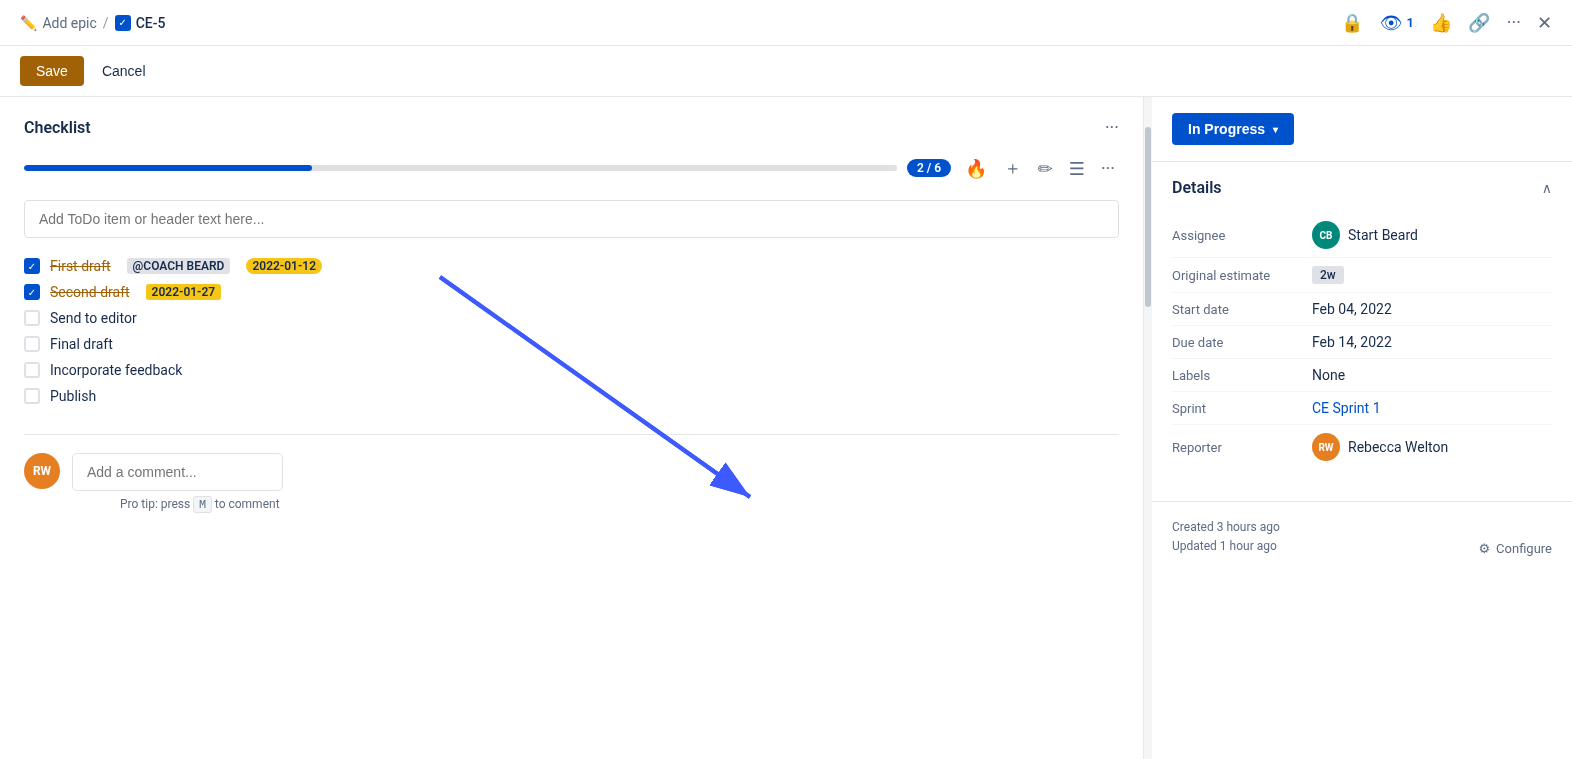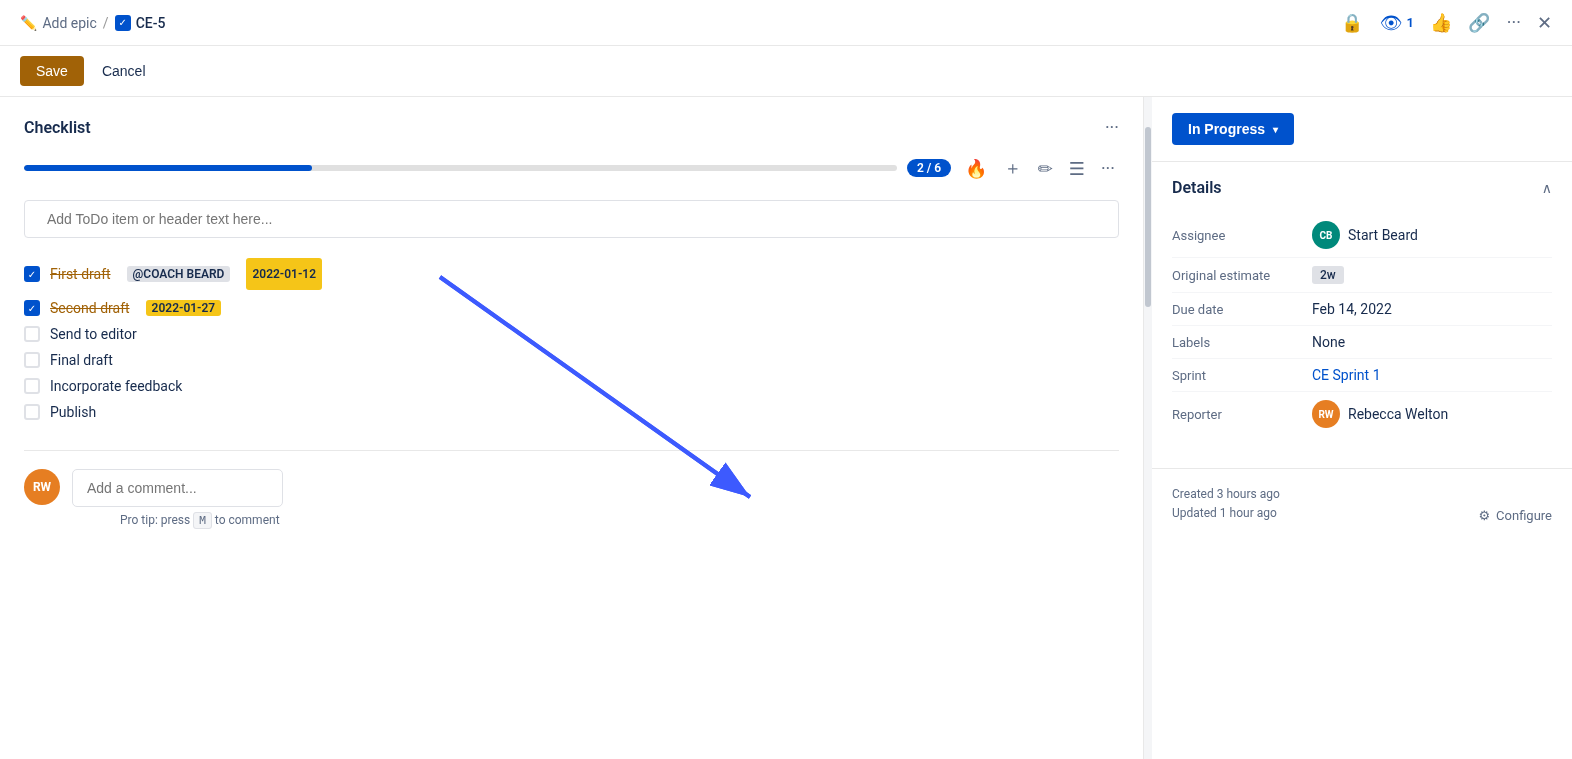--- a/index.html
+++ b/index.html
@@ -173,21 +173,21 @@
       font-size: 18px;
       padding: 4px;
       border-radius: 3px;
     }
 
     
     .add-todo-input {
       width: 100%;
       border: 1px solid #dfe1e6;
       border-radius: 4px;
-      padding: 10px 22px;
+      padding: 10px 14px;
       font-size: 14px;
       color: #97a0af;
       margin-bottom: 20px;
       outline: none;
     }
 
     
     .checklist-items {
       display: flex;
       flex-direction: column;
@@ -229,22 +229,22 @@
       color: #172b4d;
       border-radius: 3px;
       padding: 1px 6px;
       font-size: 12px;
       font-weight: 600;
       margin-left: 6px;
     }
     .tag-date {
       background: #f5c518;
       color: #172b4d;
-      border-radius: 3px;
-      padding: 9px 6px;
+      border-radius: 8px;
+      padding: 1px 6px;
       font-size: 12px;
       font-weight: 600;
       margin-left: 6px;
     }
     .tag-date-2 {
       background: #f5c518;
       color: #172b4d;
       border-radius: 3px;
       padding: 1px 6px;
       font-size: 12px;
@@ -609,20 +609,26 @@
           </div>
         </div>
 
         <div class="detail-row">
           <span class="detail-label">Original estimate</span>
           <div class="detail-value">
             <span class="estimate-badge">2w</span>
           </div>
         </div>
 
+        <div class="detail-row">
+          <span class="detail-label">Start date</span>
+          <div class="detail-value">
+            <span>Feb 04, 2022</span>
+          </div>
+        </div>
 
         <div class="detail-row">
           <span class="detail-label">Due date</span>
           <div class="detail-value">
             <span>Feb 14, 2022</span>
           </div>
         </div>
 
         <div class="detail-row">
           <span class="detail-label">Labels</span>

